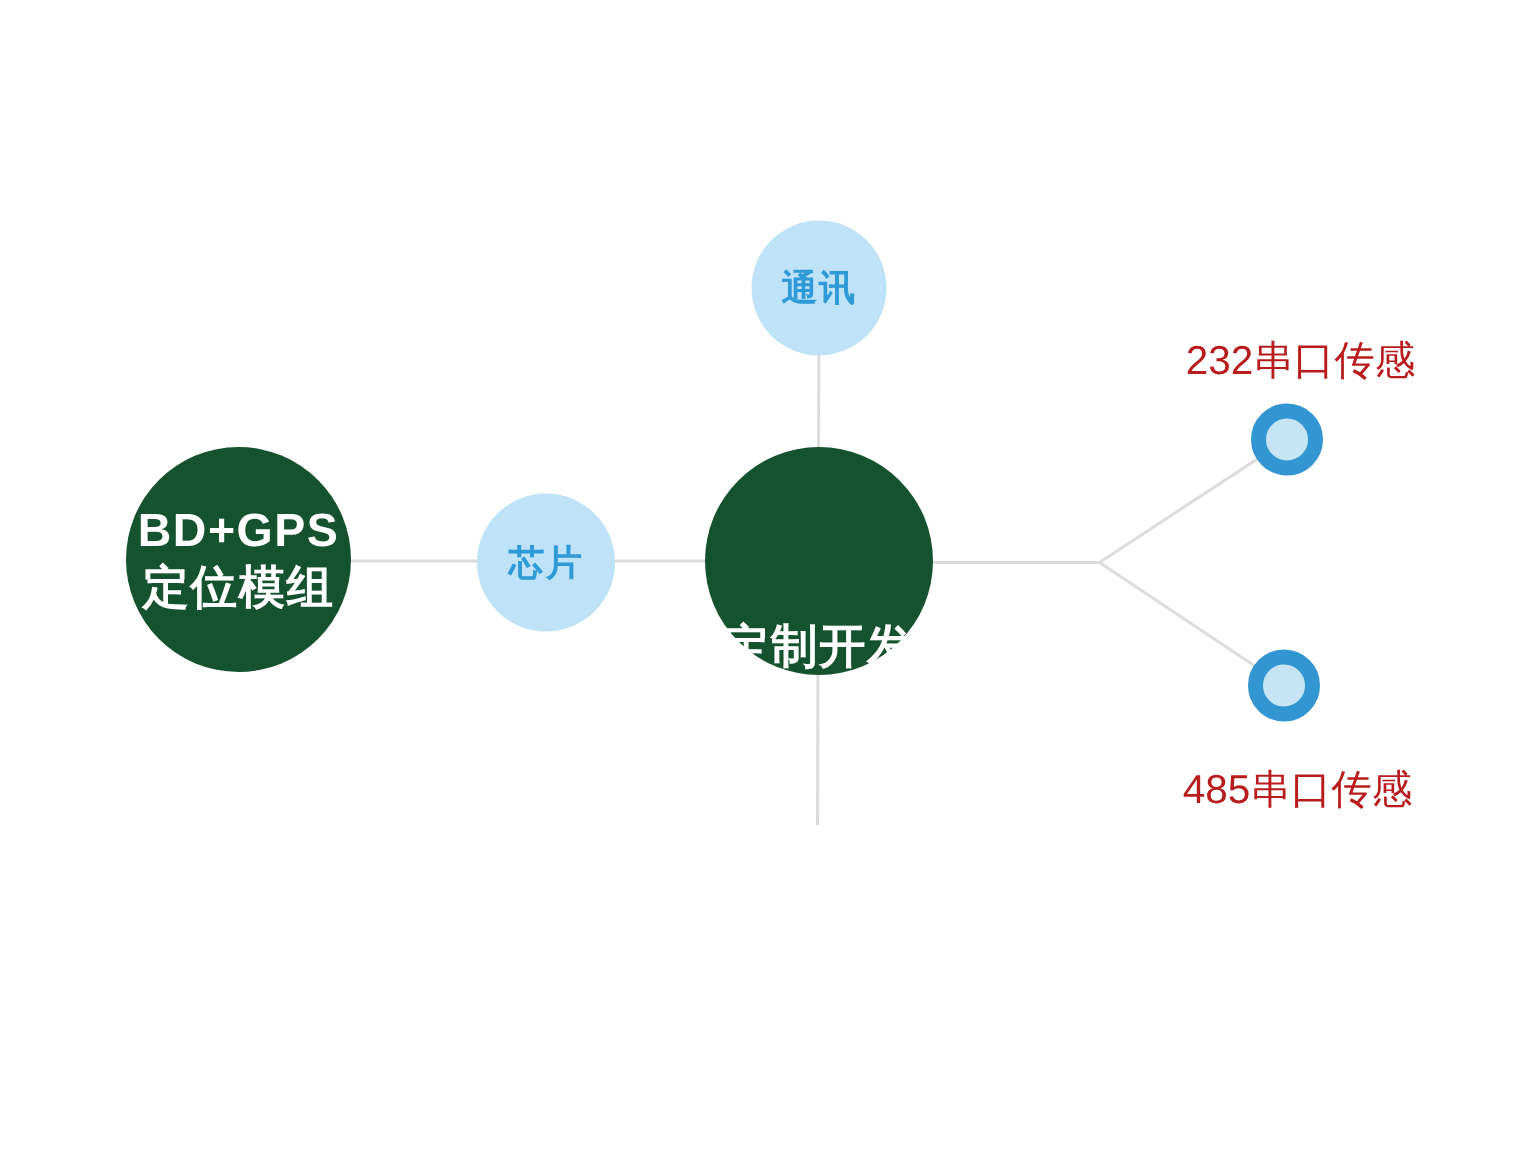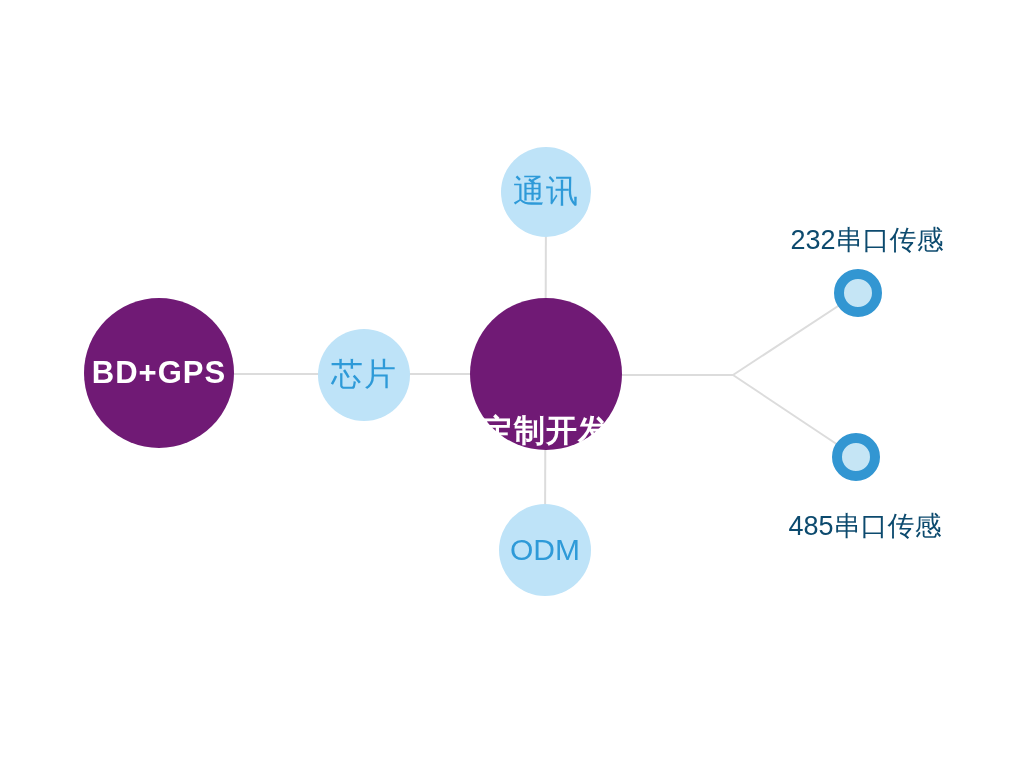--- a/index.html
+++ b/index.html
@@ -26,32 +26,32 @@
     position: absolute;
     border-radius: 50%;
     display: flex;
     flex-direction: column;
     align-items: center;
     justify-content: center;
     text-align: center;
     box-sizing: border-box;
   }
   .node-primary {
-    background: #701a75;
+    background: #14532d;
     color: #ffffff;
     font-weight: bold;
     font-size: 31px;
     line-height: 1.23;
     letter-spacing: 1px;
   }
   .node-light {
     background: #BEE3F8;
     color: #2E9AD8;
-    font-size: 32px;
-    font-weight: normal;
+    font-size: 24px;
+    font-weight: bold;
     letter-spacing: 1px;
   }
   .node-left   { left: 84px;  top: 298px; width: 150px; height: 150px; }
   .node-center { left: 470px; top: 298px; width: 152px; height: 152px; justify-content: flex-end; }
   .node-chip   { left: 318px; top: 329px; width: 92px;  height: 92px; }
   .node-comm   { left: 501px; top: 147px; width: 90px;  height: 90px; }
   .node-odm    { left: 499px; top: 504px; width: 92px;  height: 92px; font-weight: normal; font-size: 30px; letter-spacing: 0; }
   .node-sensor { left: 688px; top: 330px; width: 90px;  height: 90px; }
   .ring {
     position: absolute;
@@ -61,21 +61,21 @@
     border: 10px solid #3296D2;
     background: #C5E5F5;
     box-sizing: border-box;
   }
   .ring-232 { left: 834px; top: 269px; }
   .ring-485 { left: 832px; top: 433px; }
   .side-label {
     position: absolute;
     width: 210px;
     text-align: center;
-    color: #0c4a6e;
+    color: #b91c1c;
     font-size: 27px;
     font-weight: normal;
     white-space: nowrap;
   }
   .label-232 { left: 762px; top: 222px; }
   .label-485 { left: 760px; top: 492px; margin-top: 16px; }
 </style>
 </head>
 <body>
 
@@ -84,37 +84,35 @@
   <svg class="connectors" viewBox="0 0 1024 768" xmlns="http://www.w3.org/2000/svg">
     <line x1="159" y1="374" x2="546" y2="374" stroke="#DCDCDC" stroke-width="2"></line>
     <line x1="546" y1="192" x2="545" y2="550" stroke="#DCDCDC" stroke-width="2"></line>
     <line x1="546" y1="375" x2="733" y2="375" stroke="#DCDCDC" stroke-width="2"></line>
     <line x1="733" y1="375" x2="858" y2="293" stroke="#DCDCDC" stroke-width="2"></line>
     <line x1="733" y1="375" x2="856" y2="457" stroke="#DCDCDC" stroke-width="2"></line>
   </svg>
 
   <div class="node node-primary node-left">
     <span>BD+GPS</span>
+    <span>定位模组</span>
   </div>
 
   <div class="node node-light node-chip">
     <span>芯片</span>
   </div>
 
   <div class="node node-primary node-center">
     <span>定制开发</span>
   </div>
 
   <div class="node node-light node-comm">
     <span>通讯</span>
   </div>
 
-  <div class="node node-light node-odm">
-    <span>ODM</span>
-  </div>
 
 
   <div class="ring ring-232"></div>
   <div class="ring ring-485"></div>
 
   <div class="side-label label-232">232串口传感</div>
   <div class="side-label label-485">485串口传感</div>
 
 </div>
 

